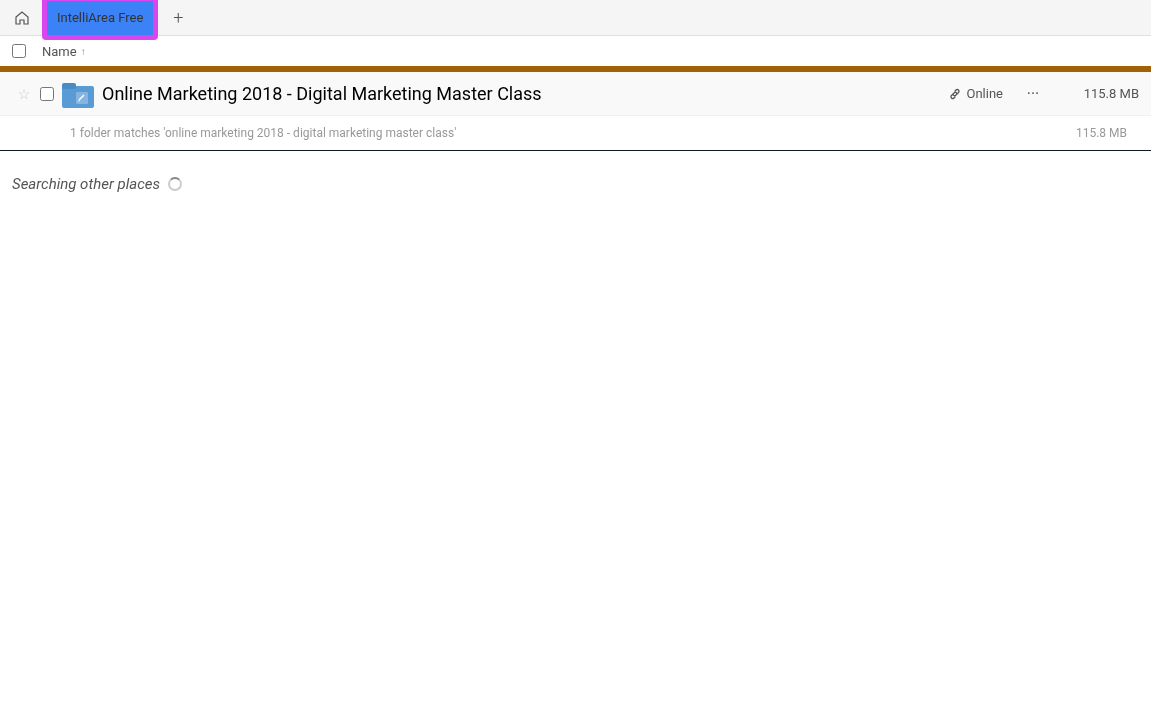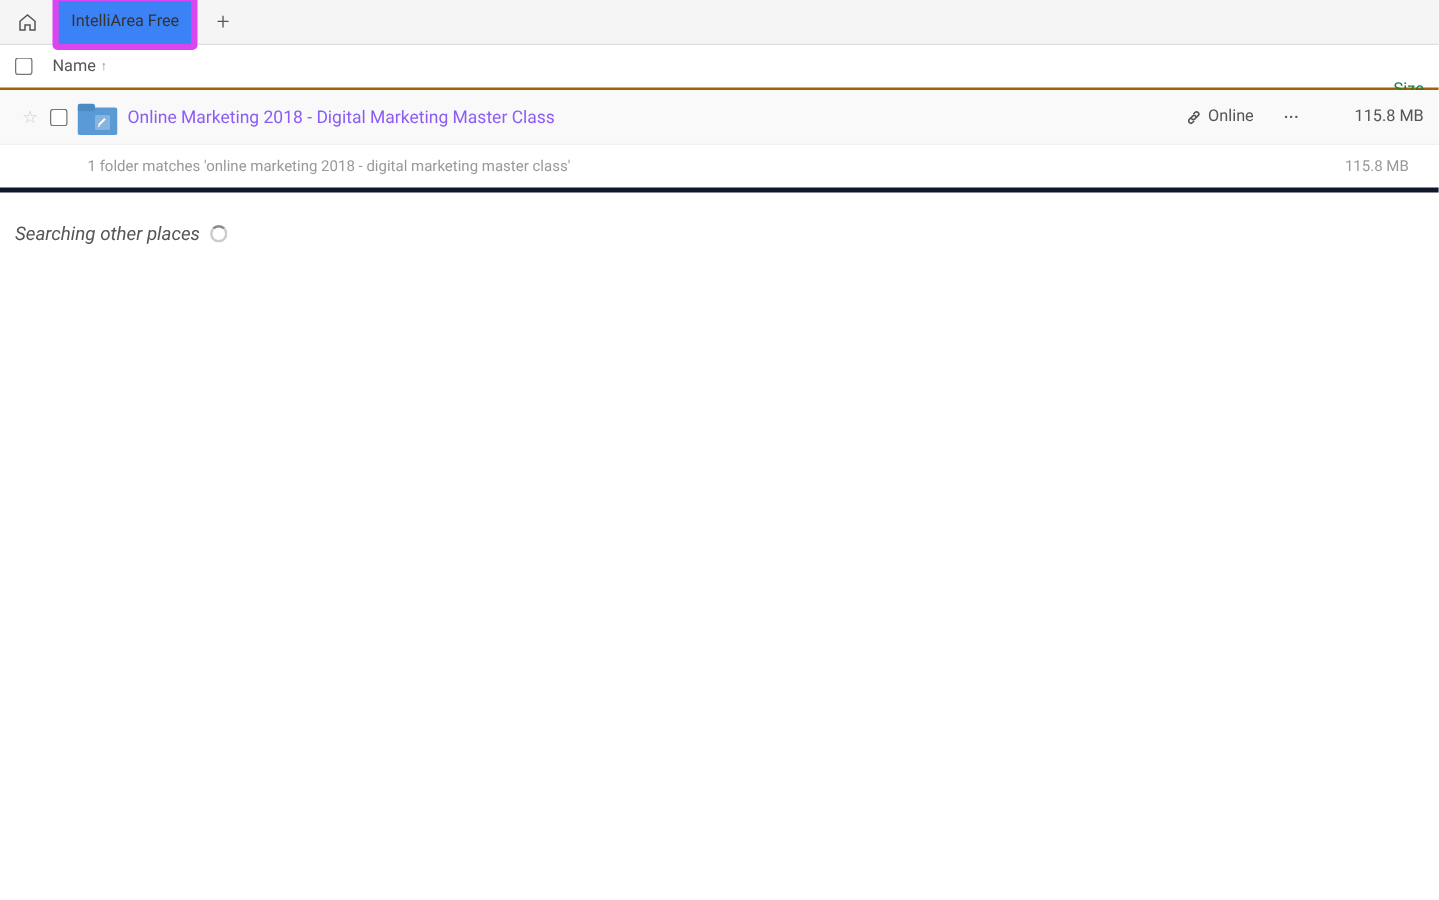--- a/index.html
+++ b/index.html
@@ -63,23 +63,22 @@
       border-radius: 4px;
       cursor: pointer;
       color: #555;
       font-size: 18px;
       font-weight: 300;
     }
 
     
     .column-header {
       display: flex;
-      align-items: center;
       height: 36px;
-      border-bottom: 2px solid #a16207;
+      border-bottom: 6px solid #a16207;
       padding: 0 12px;
       background: #ffffff;
     }
 
     .col-checkbox {
       width: 30px;
       display: flex;
       align-items: center;
     }
 
@@ -143,22 +142,22 @@
       justify-content: center;
     }
 
     .folder-icon-svg {
       width: 32px;
       height: 28px;
     }
 
     .file-row-name {
       flex: 1;
-      font-size: 14px;
-      color: #8b5cf6;
+      font-size: 18px;
+      color: #000000;
     }
 
     .file-row-shared {
       display: flex;
       align-items: center;
       gap: 4px;
       font-size: 13px;
       color: #555;
       margin-right: 16px;
     }
@@ -181,21 +180,21 @@
       text-align: right;
       font-size: 13px;
       color: #555;
     }
 
     
     .match-info {
       padding: 10px 12px 10px 70px;
       font-size: 12px;
       color: #999;
-      border-bottom: 4px solid #0f172a;
+      border-bottom: 1px solid #0f172a;
       display: flex;
       justify-content: space-between;
     }
 
     .match-info-size {
       color: #999;
       font-size: 12px;
       padding-right: 12px;
     }
 

